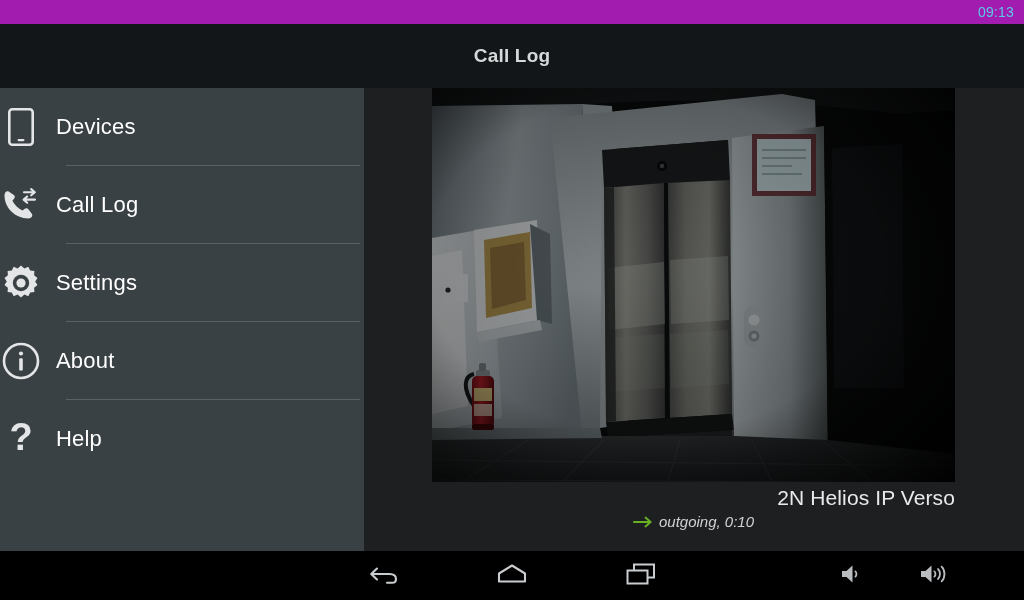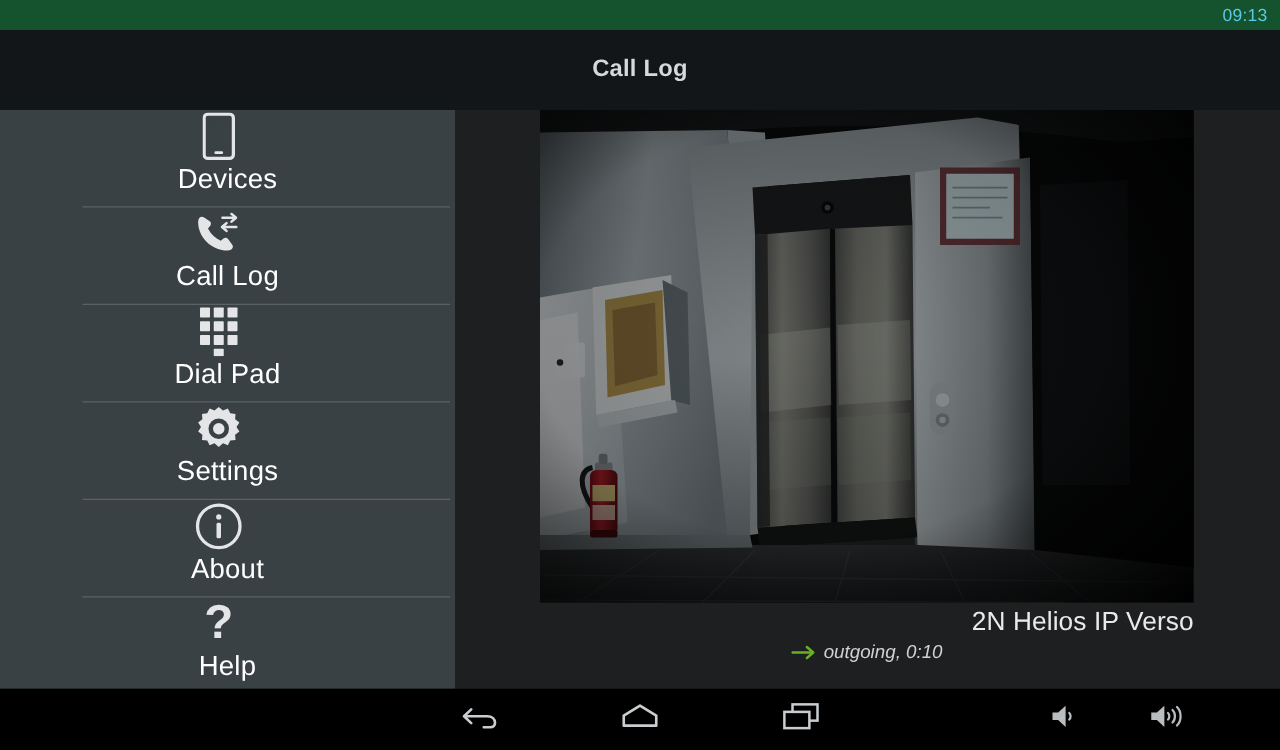--- a/index.html
+++ b/index.html
@@ -18,21 +18,21 @@
     height: 600px;
     background: #1e1f21;
   }
 
   
   .status-bar {
     position: absolute;
     top: 0; left: 0;
     width: 1024px;
     height: 24px;
-    background: #14532d;
+    background: #a21caf;
     display: flex;
     align-items: center;
     justify-content: flex-end;
     padding-right: 10px;
   }
   .status-clock {
     color: #5cc8e8;
     font-size: 14px;
     letter-spacing: 0.2px;
     font-family: "Liberation Sans", sans-serif;
@@ -73,21 +73,20 @@
     background: #3a4145;
     overflow: hidden;
   }
   .nav-item {
     position: relative;
     height: 78px;
     display: flex;
     align-items: center;
     padding-left: 0;
     cursor: pointer;
-    flex-direction: column;
   }
   .nav-item .nav-icon {
     width: 42px;
     height: 42px;
     flex: 0 0 42px;
     display: flex;
     align-items: center;
     justify-content: center;
     margin-right: 14px;
   }
@@ -222,40 +221,20 @@
                      C24 19.8 25.6 20 26.6 21.4 L29.8 25.8 C31.2 27.8 29.6 30.4 26.2 30.4
                      C13.2 30.4 2.5 19.8 2.5 7.5 Z" fill="#e3e5e6"></path>
             <path d="M22 4.2 h10.6 M29.2 1.1 l3.6 3.1 l-3.6 3.1" fill="none" stroke="#e3e5e6" stroke-width="2.1" stroke-linecap="round" stroke-linejoin="round"></path>
             <path d="M33 11.6 h-10.6 M25.2 8.5 l-3.6 3.1 l3.6 3.1" fill="none" stroke="#e3e5e6" stroke-width="2.1" stroke-linecap="round" stroke-linejoin="round"></path>
           </svg>
         </span>
         <span class="nav-label">Call Log</span>
         <span class="nav-sep"></span>
       </div>
 
-      <div class="nav-item">
-        <span class="nav-icon">
-          <svg width="32" height="40" viewBox="0 0 32 40">
-            <g fill="#e3e5e6">
-              <rect x="1" y="1" width="8" height="8" rx="0.6"></rect>
-              <rect x="12" y="1" width="8" height="8" rx="0.6"></rect>
-              <rect x="23" y="1" width="8" height="8" rx="0.6"></rect>
-              <rect x="1" y="12" width="8" height="8" rx="0.6"></rect>
-              <rect x="12" y="12" width="8" height="8" rx="0.6"></rect>
-              <rect x="23" y="12" width="8" height="8" rx="0.6"></rect>
-              <rect x="1" y="23" width="8" height="8" rx="0.6"></rect>
-              <rect x="12" y="23" width="8" height="8" rx="0.6"></rect>
-              <rect x="23" y="23" width="8" height="8" rx="0.6"></rect>
-              <rect x="12" y="34" width="8" height="6" rx="0.6"></rect>
-            </g>
-          </svg>
-        </span>
-        <span class="nav-label">Dial Pad</span>
-        <span class="nav-sep"></span>
-      </div>
 
       <div class="nav-item">
         <span class="nav-icon">
           <svg width="38" height="38" viewBox="0 0 38 38">
             <path fill="#e3e5e6" d="M19 1.5 l3.4 2.9 3.9 -1.6 1.9 3.8 4.2 0.5 -0.3 4.2
                      3.4 2.6 -2.3 3.6 2.3 3.6 -3.4 2.6 0.3 4.2 -4.2 0.5 -1.9 3.8
                      -3.9 -1.6 -3.4 2.9 -3.4 -2.9 -3.9 1.6 -1.9 -3.8 -4.2 -0.5
                      0.3 -4.2 -3.4 -2.6 2.3 -3.6 -2.3 -3.6 3.4 -2.6 -0.3 -4.2
                      4.2 -0.5 1.9 -3.8 3.9 1.6 Z"></path>
             <circle cx="19" cy="19" r="8.2" fill="#3a4145"></circle>

